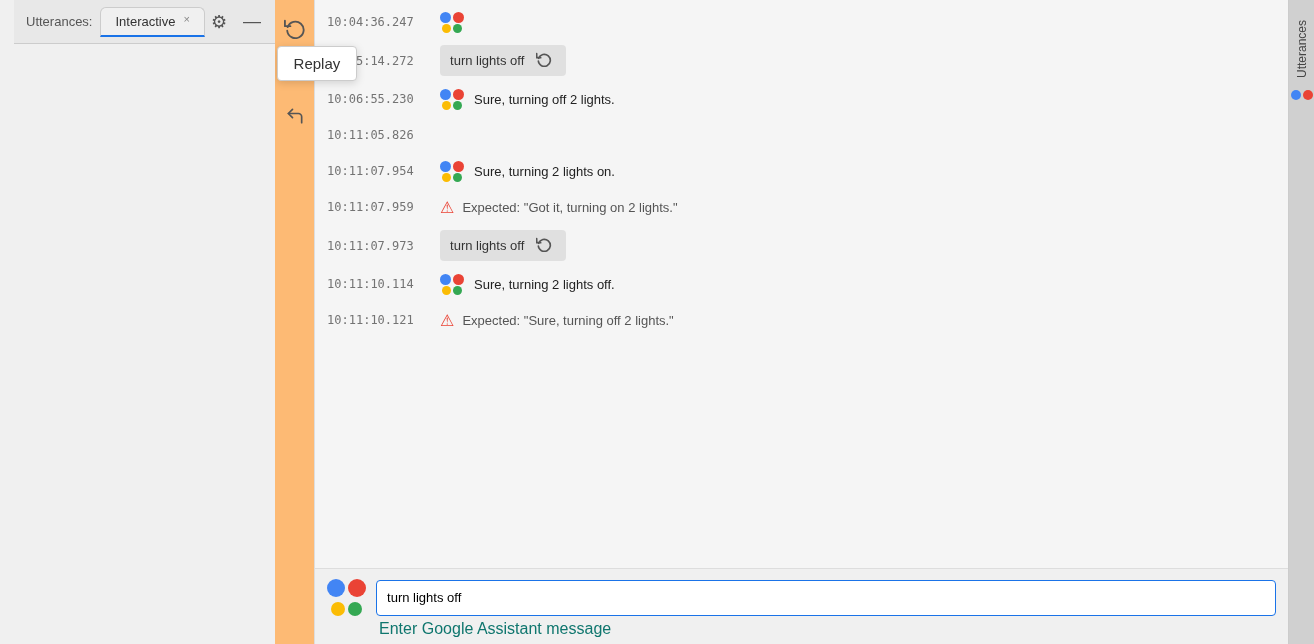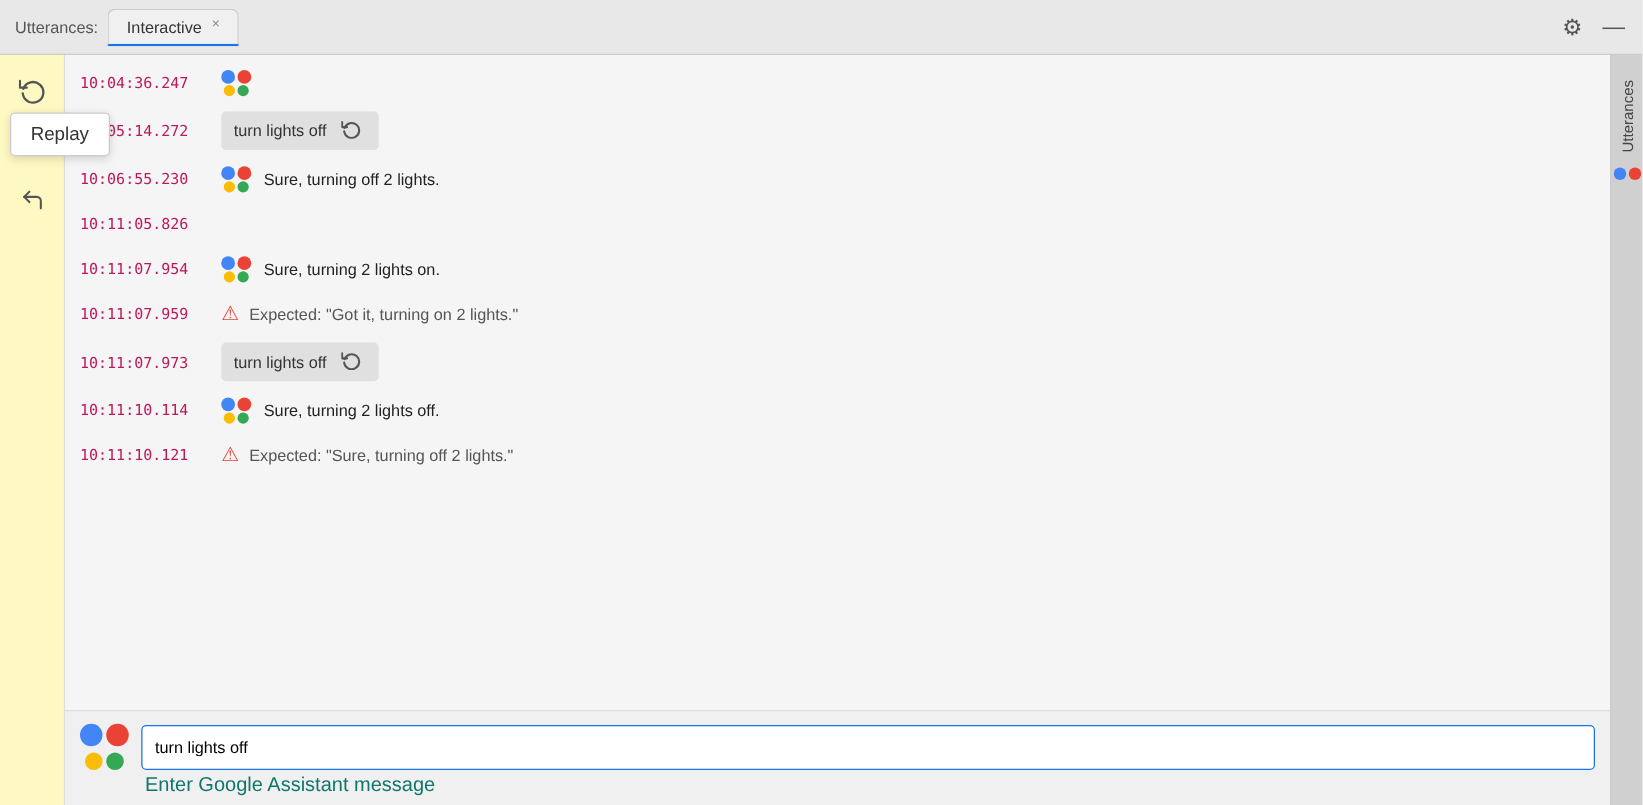--- a/index.html
+++ b/index.html
@@ -10,22 +10,23 @@
       height: 644px;
       overflow: hidden;
       position: relative;
     }
 
     .window {
       width: 1314px;
       height: 644px;
       background: #f0f0f0;
       display: flex;
-      flex-direction: column;
+      flex-direction: row;
       position: relative;
+      padding-left: 14px;
     }
 
     
     .title-bar {
       display: flex;
       align-items: center;
       background: #e8e8e8;
       border-bottom: 1px solid #ccc;
       height: 44px;
       padding: 0 12px;
@@ -84,22 +85,22 @@
 
     
     .content-area {
       display: flex;
       flex: 1;
       overflow: hidden;
     }
 
     
     .left-toolbar {
-      width: 52px;
-      background: #fef9c3;
+      width: 40px;
+      background: #fdba74;
       display: flex;
       flex-direction: column;
       align-items: center;
       padding: 10px 0;
       gap: 8px;
       border-right: 1px solid #ddd;
       flex-shrink: 0;
     }
 
     .toolbar-btn {
@@ -145,21 +146,21 @@
     .message-row {
       display: flex;
       align-items: center;
       padding: 5px 12px;
       min-height: 36px;
       gap: 8px;
     }
 
     .timestamp {
       font-size: 12px;
-      color: #be185d;
+      color: #737373;
       min-width: 105px;
       font-family: 'SF Mono', monospace;
     }
 
     .dot-blue {
       width: 11px;
       height: 11px;
       border-radius: 50%;
       background: #4285f4;
     }

